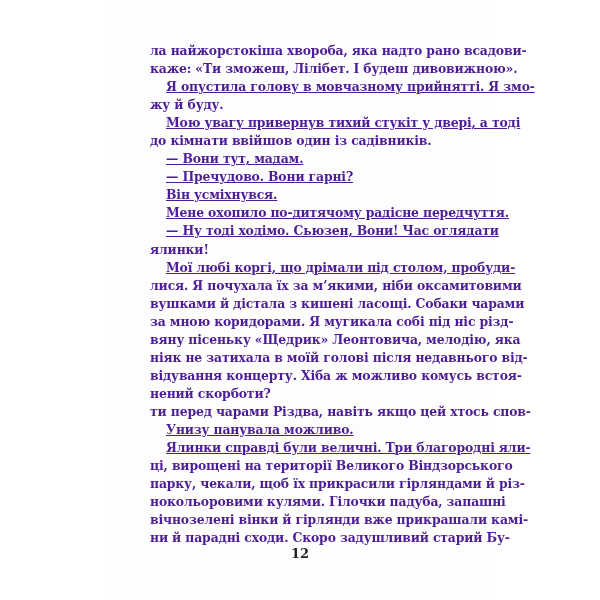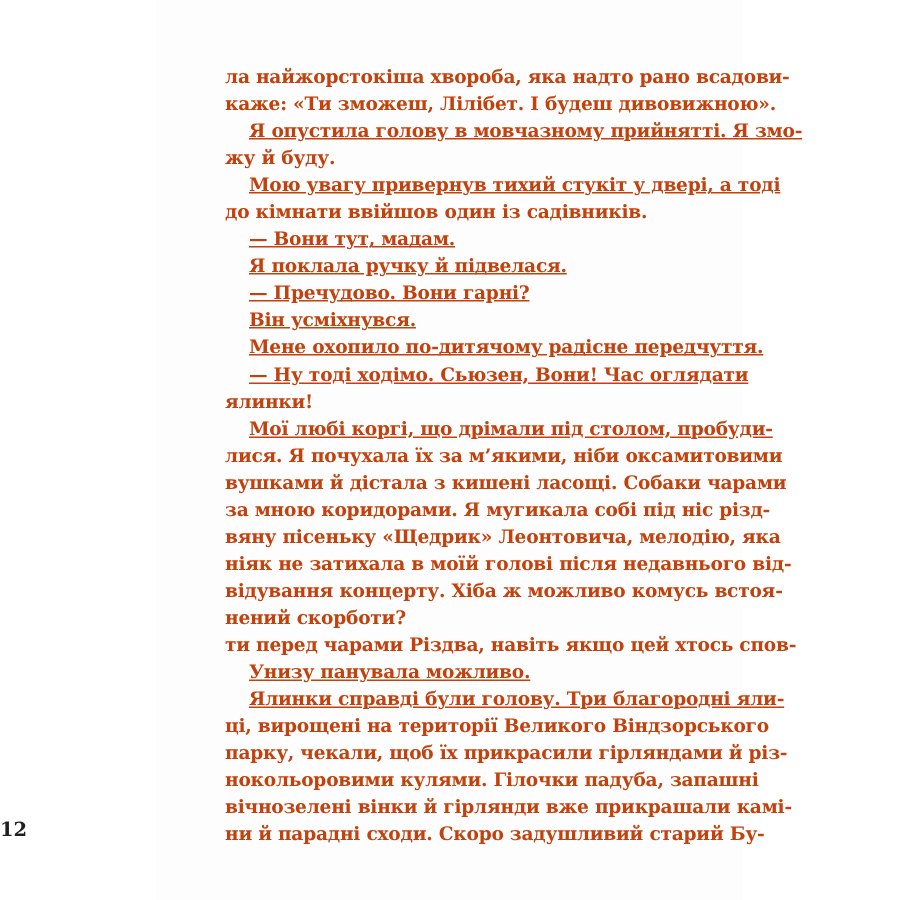--- a/index.html
+++ b/index.html
@@ -22,21 +22,21 @@
       background: #fdfdfd;
     }
     .text-block {
       position: absolute;
       left: 150px;
       top: 42px;
       width: 306px;
       font-family: "DejaVu Serif", "Liberation Serif", serif;
       font-size: 12.4px;
       line-height: 18.05px;
-      color: #c2410c;
+      color: #4c1d95;
       font-weight: bold;
       letter-spacing: -0.15px;
     }
     .line {
       display: block;
       white-space: nowrap;
       text-align: justify;
       text-align-last: justify;
       height: 18.05px;
       overflow: visible;
@@ -46,57 +46,56 @@
     }
     .line.indent {
       padding-left: 16px;
       text-decoration: underline;
     }
     .page-number {
       position: absolute;
       left: 0;
       width: 600px;
       top: 546px;
-      text-align: left;
+      text-align: center;
       font-family: "DejaVu Serif", "Liberation Serif", serif;
       font-size: 13px;
       font-weight: bold;
       color: #1f1f1f;
     }
   </style>
 </head>
 <body>
 
 <div class="page"></div>
 
 <div class="text-block" id="text-block">
     <span class="line">ла найжорстокіша хвороба, яка надто рано всадови-</span>
     <span class="line last">каже: «Ти зможеш, Лілібет. І будеш дивовижною».</span>
     <span class="line indent">Я опустила голову в мовчазному прийнятті. Я змо-</span>
     <span class="line last">жу й буду.</span>
     <span class="line indent">Мою увагу привернув тихий стукіт у двері, а тоді</span>
     <span class="line last">до кімнати ввійшов один із садівників.</span>
     <span class="line indent last">— Вони тут, мадам.</span>
-    <span class="line indent last">Я поклала ручку й підвелася.</span>
     <span class="line indent last">— Пречудово. Вони гарні?</span>
     <span class="line indent last">Він усміхнувся.</span>
     <span class="line indent last">Мене охопило по-дитячому радісне передчуття.</span>
     <span class="line indent">— Ну тоді ходімо. Сьюзен, Вони! Час оглядати</span>
     <span class="line last">ялинки!</span>
     <span class="line indent">Мої любі коргі, що дрімали під столом, пробуди-</span>
     <span class="line">лися. Я почухала їх за м’якими, ніби оксамитовими</span>
     <span class="line">вушками й дістала з кишені ласощі. Собаки чарами</span>
     <span class="line">за мною коридорами. Я мугикала собі під ніс різд-</span>
     <span class="line">вяну пісеньку «Щедрик» Леонтовича, мелодію, яка</span>
     <span class="line">ніяк не затихала в моїй голові після недавнього від-</span>
     <span class="line">відування концерту. Хіба ж можливо комусь встоя-</span>
     <span class="line last">нений скорботи?</span>
     <span class="line">ти перед чарами Різдва, навіть якщо цей хтось спов-</span>
     <span class="line indent last">Унизу панувала можливо.</span>
-    <span class="line indent">Ялинки справді були голову. Три благородні яли-</span>
+    <span class="line indent">Ялинки справді були величні. Три благородні яли-</span>
     <span class="line">ці, вирощені на території Великого Віндзорського</span>
     <span class="line">парку, чекали, щоб їх прикрасили гірляндами й різ-</span>
     <span class="line">нокольоровими кулями. Гілочки падуба, запашні</span>
     <span class="line">вічнозелені вінки й гірлянди вже прикрашали камі-</span>
     <span class="line">ни й парадні сходи. Скоро задушливий старий Бу-</span>
   </div>
 
 <div class="page-number">12</div>
 
 </body></html>

